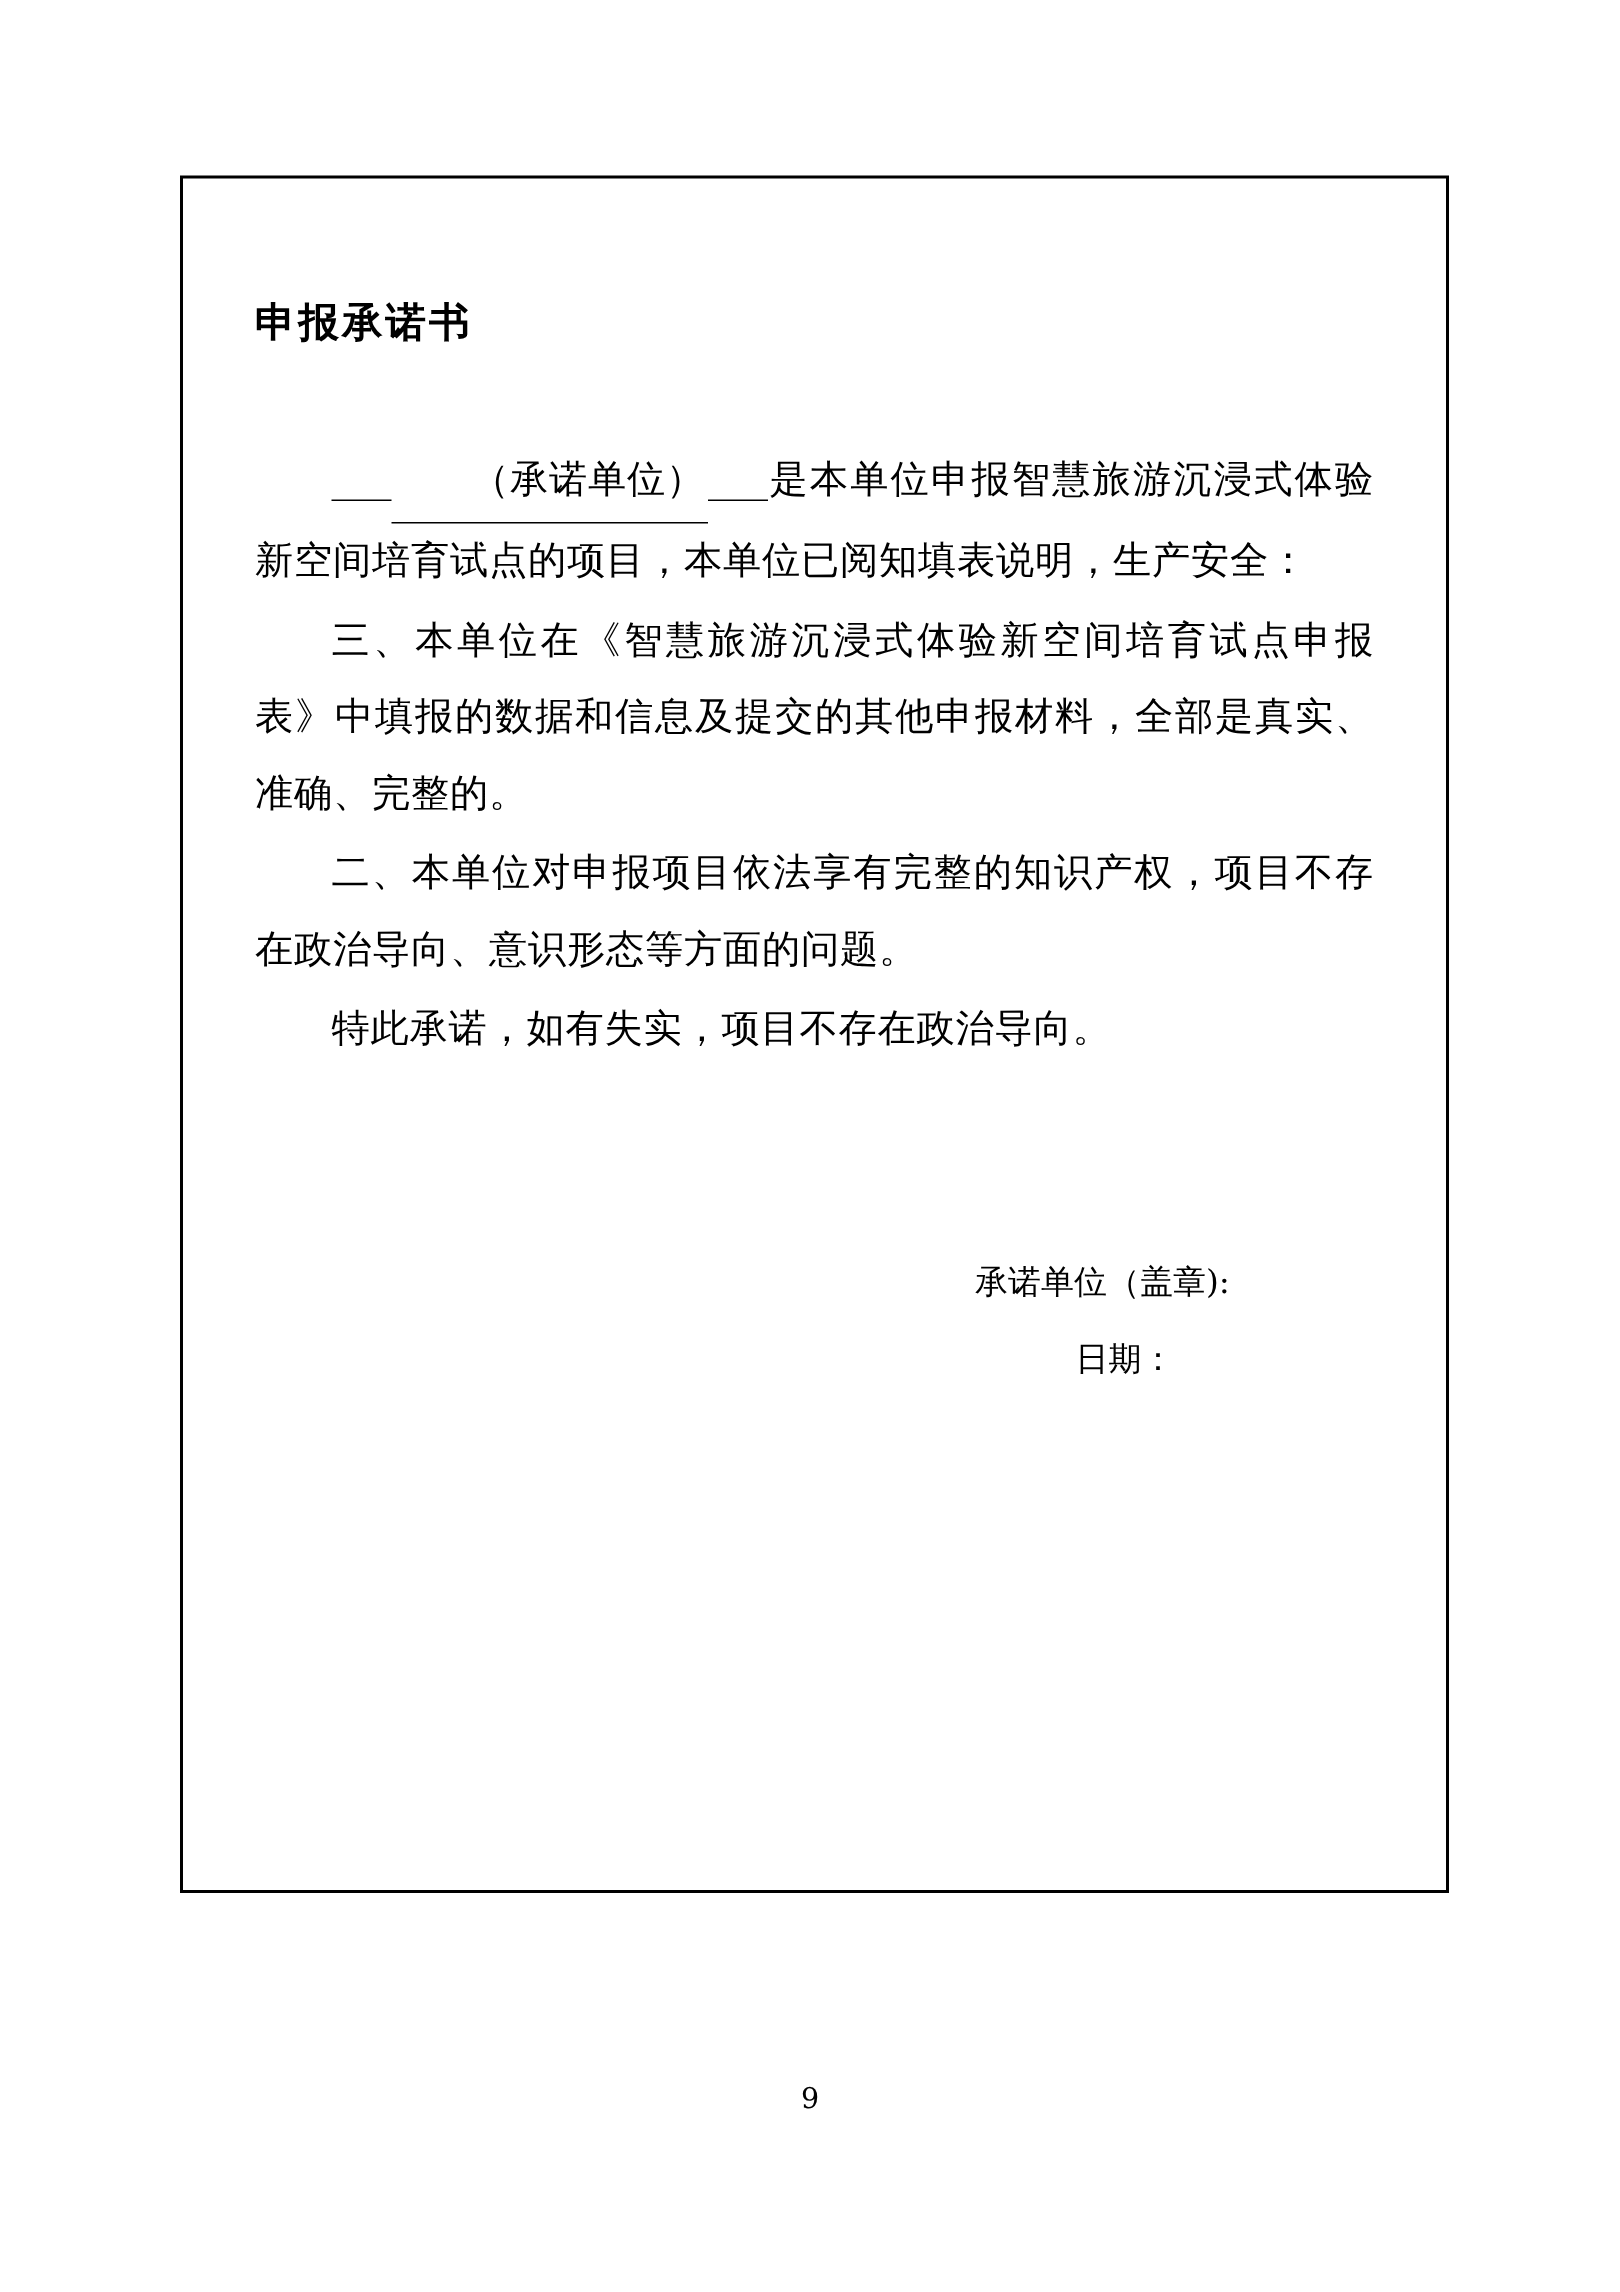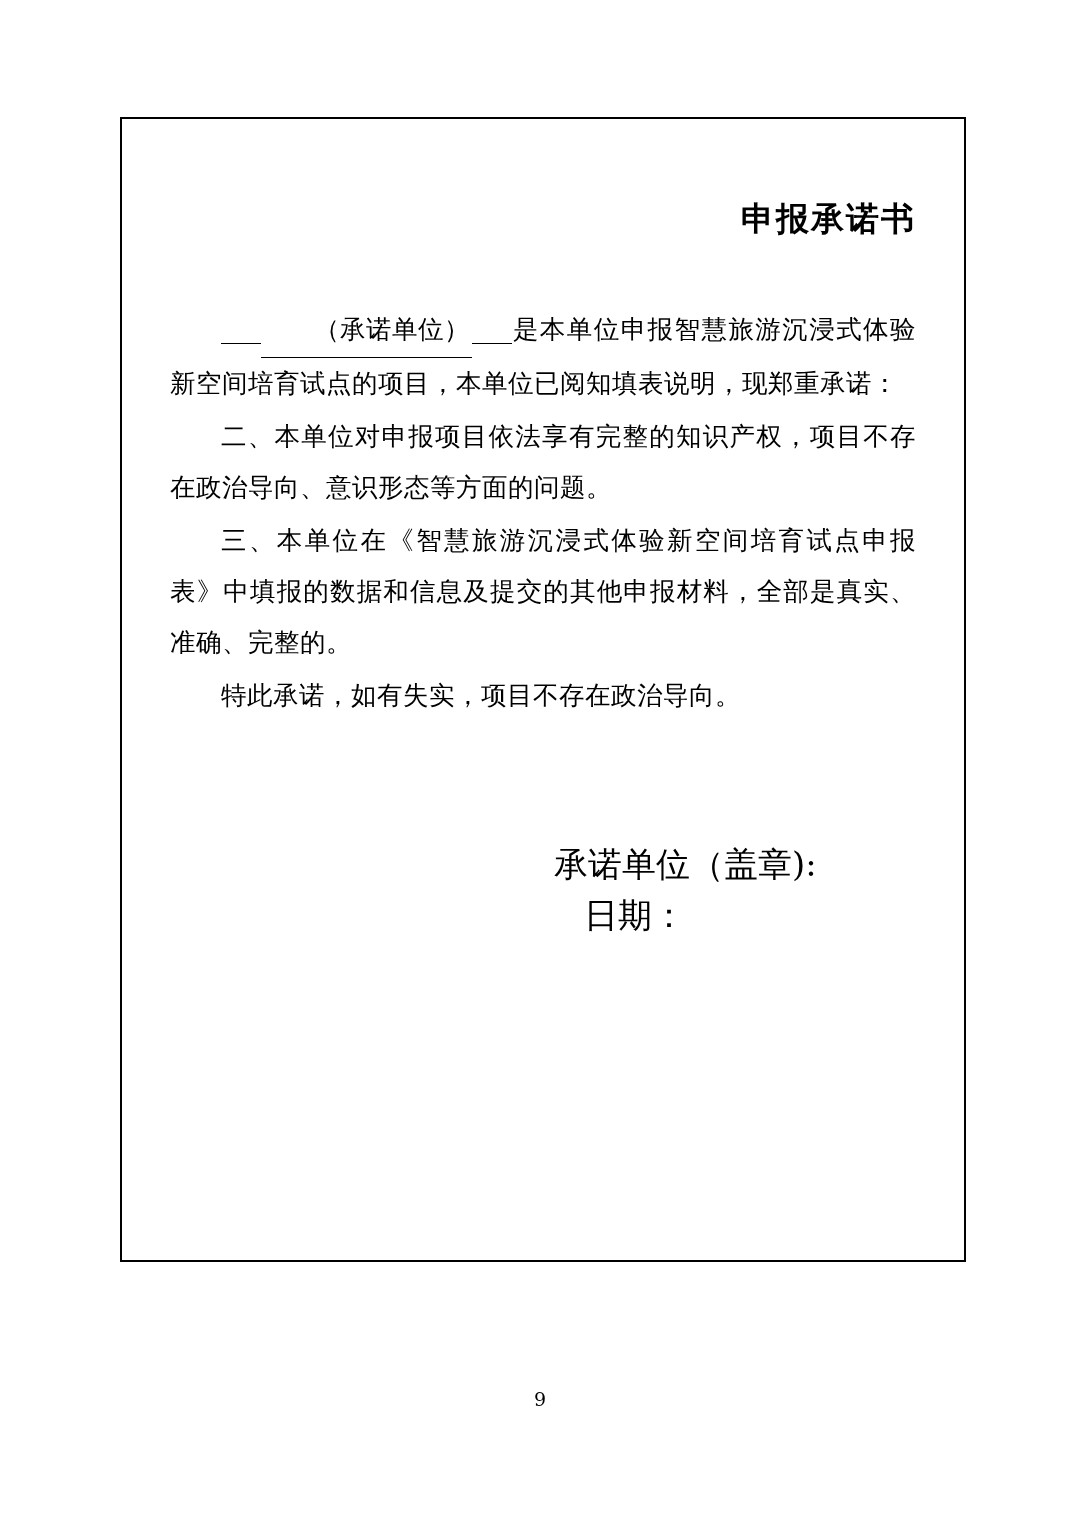--- a/index.html
+++ b/index.html
@@ -32,22 +32,22 @@
   }
   .inner {
     position: absolute;
     left: 0; top: 0;
     width: 100%;
     height: 100%;
     box-sizing: border-box;
     padding: 60px 48px 0 48px;
   }
   .doc-title {
-    text-align: right;
-    font-size: 33px;
+    text-align: left;
+    font-size: 27px;
     font-weight: bold;
     letter-spacing: 2px;
     font-family: "DejaVu Sans", "Liberation Sans", sans-serif;
     margin-top: 18px;
     margin-bottom: 0;
   }
   .body-text {
     margin-top: 62px;
     font-size: 25.5px;
     line-height: 51px;
@@ -69,22 +69,23 @@
   }
   .blank-pad {
     display: inline-block;
     width: 40px;
     border-bottom: 1.5px solid #000;
     height: 28px;
     vertical-align: -6px;
   }
   .sign-block {
     margin-top: 118px;
-    font-size: 34px;
+    font-size: 22px;
     line-height: 51px;
+    text-align: center;
   }
   .sign-line-1 {
     padding-left: 384px;
   }
   .sign-line-2 {
     padding-left: 414px;
   }
   .page-number {
     position: absolute;
     left: 0;
@@ -100,26 +101,26 @@
 
 <div class="page">
 
   <div class="doc-box">
     <div class="inner">
 
       <div class="doc-title">申报承诺书</div>
 
       <div class="body-text">
 
-        <p class="para"><span class="blank-pad"></span><span class="blank-line">（承诺单位）</span><span class="blank-pad"></span><span>是本单位申报智慧旅游沉浸式体验新空间培育试点的项目，本单位已阅知填表说明，现郑重承诺：</span></p>
+        <p class="para"><span class="blank-pad"></span><span class="blank-line">（承诺单位）</span><span class="blank-pad"></span><span>是本单位申报智慧旅游沉浸式体验新空间培育试点的项目，本单位已阅知填表说明，生产安全：</span></p>
 
 
+        <p class="para">三、本单位在《智慧旅游沉浸式体验新空间培育试点申报表》中填报的数据和信息及提交的其他申报材料，全部是真实、准确、完整的。</p>
+
         <p class="para">二、本单位对申报项目依法享有完整的知识产权，项目不存在政治导向、意识形态等方面的问题。</p>
-
-        <p class="para">三、本单位在《智慧旅游沉浸式体验新空间培育试点申报表》中填报的数据和信息及提交的其他申报材料，全部是真实、准确、完整的。</p>
 
         <p class="para">特此承诺，如有失实，项目不存在政治导向。</p>
 
       </div>
 
       <div class="sign-block">
         <div class="sign-line-1">承诺单位（盖章):</div>
         <div class="sign-line-2">日期：</div>
       </div>
 

